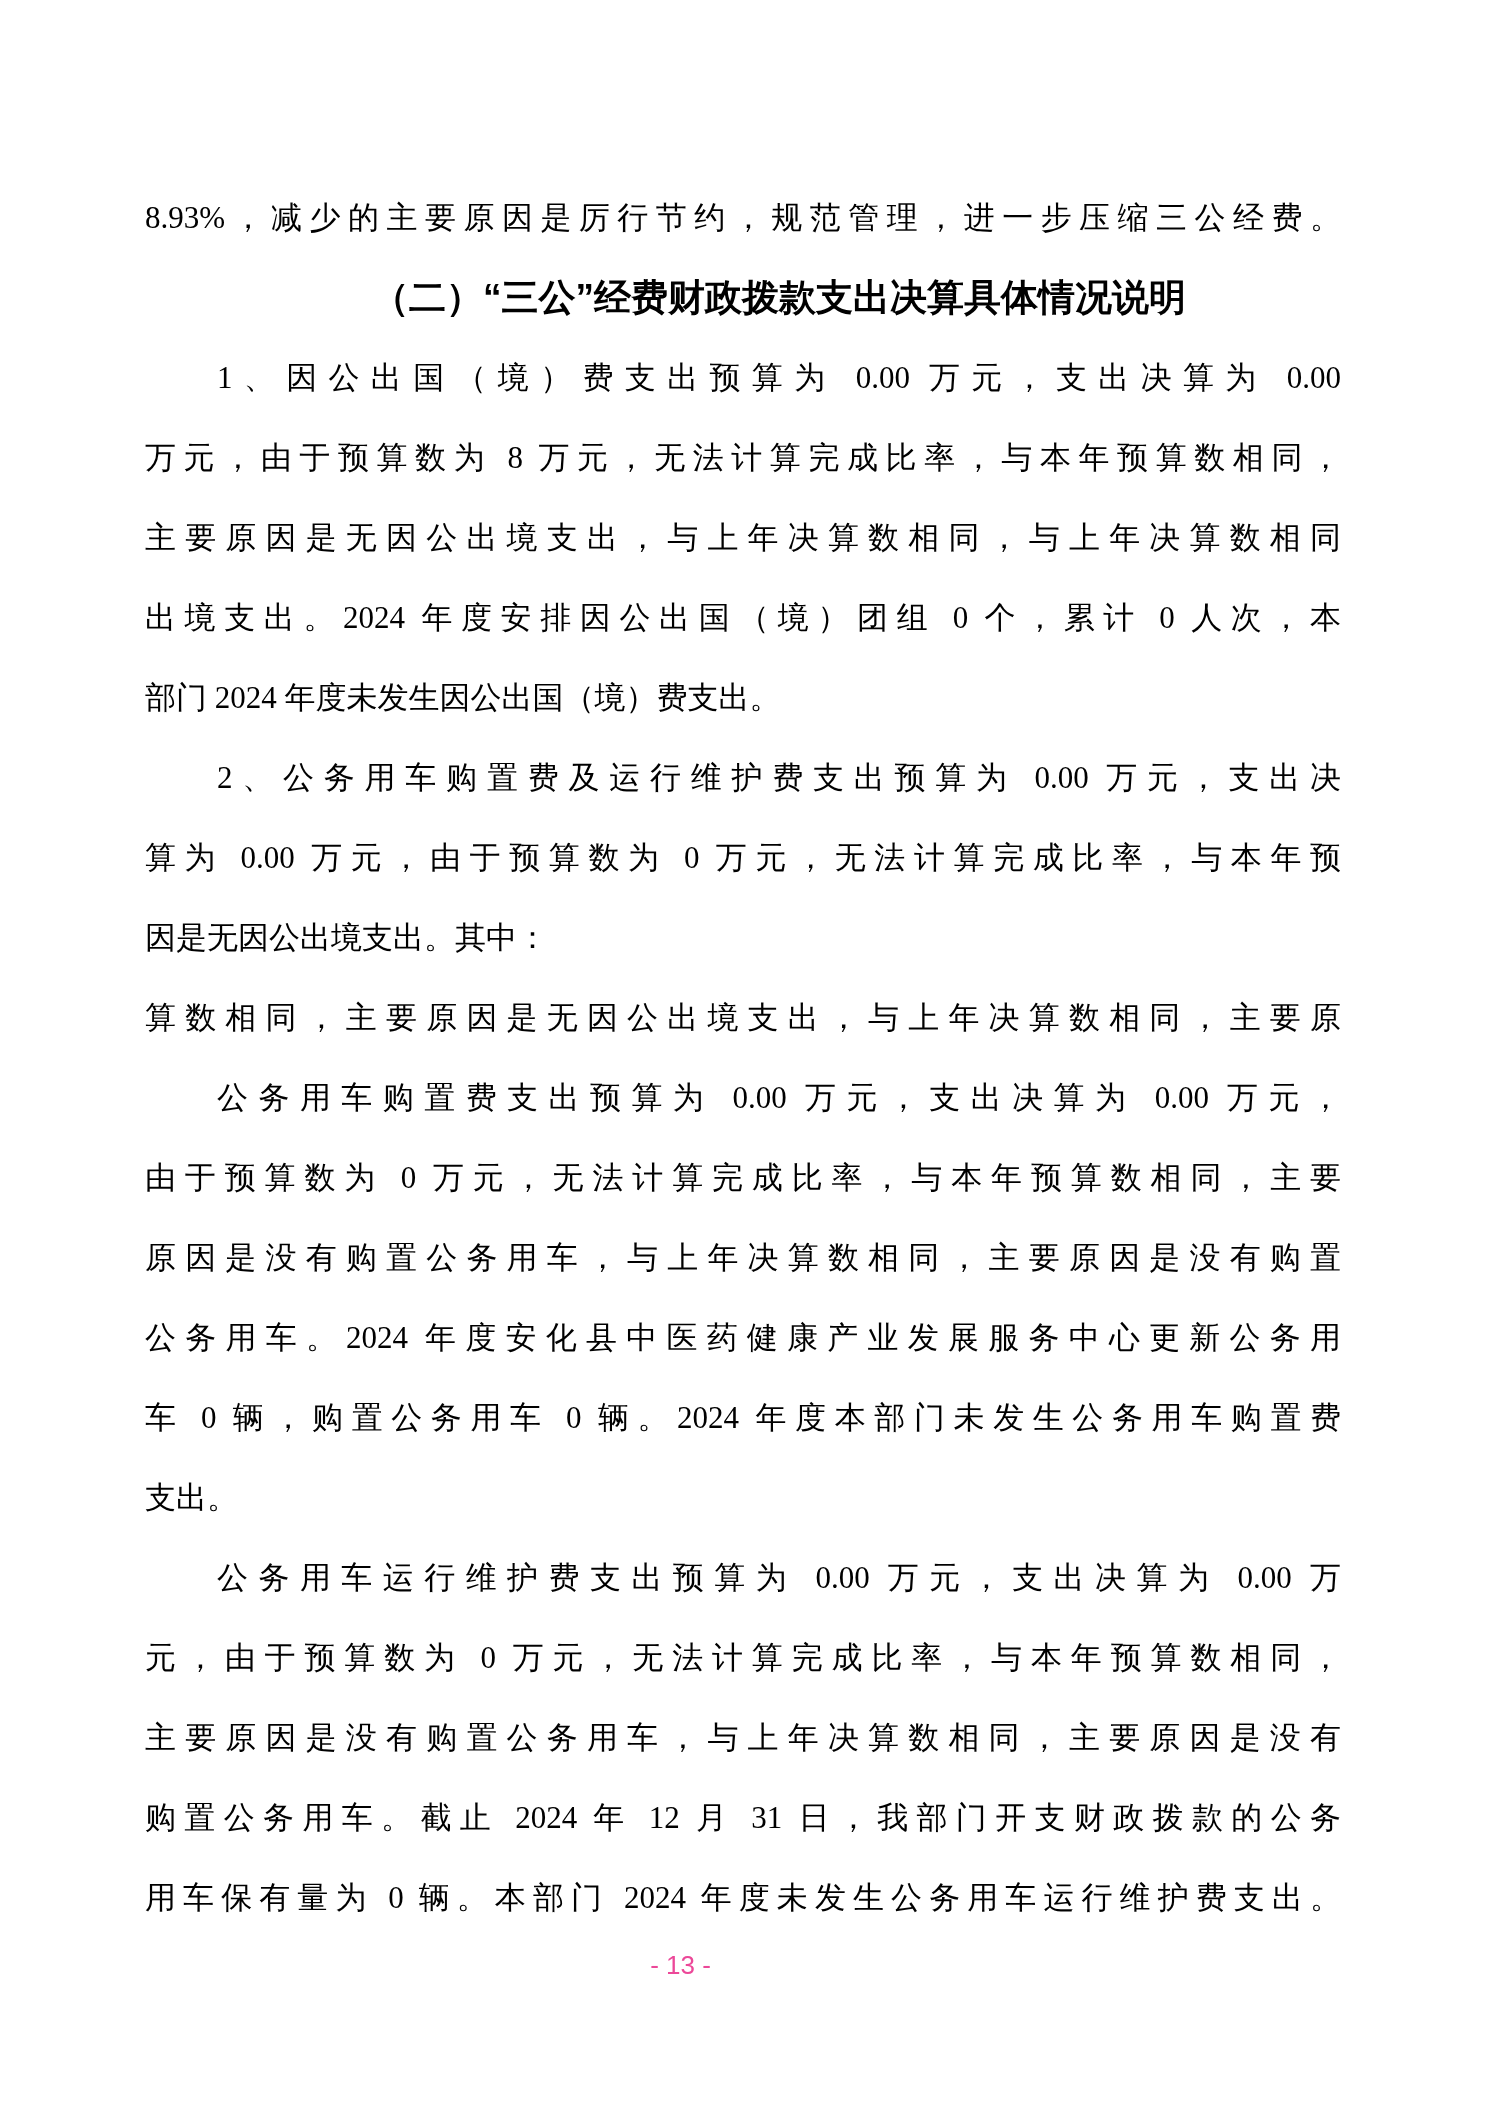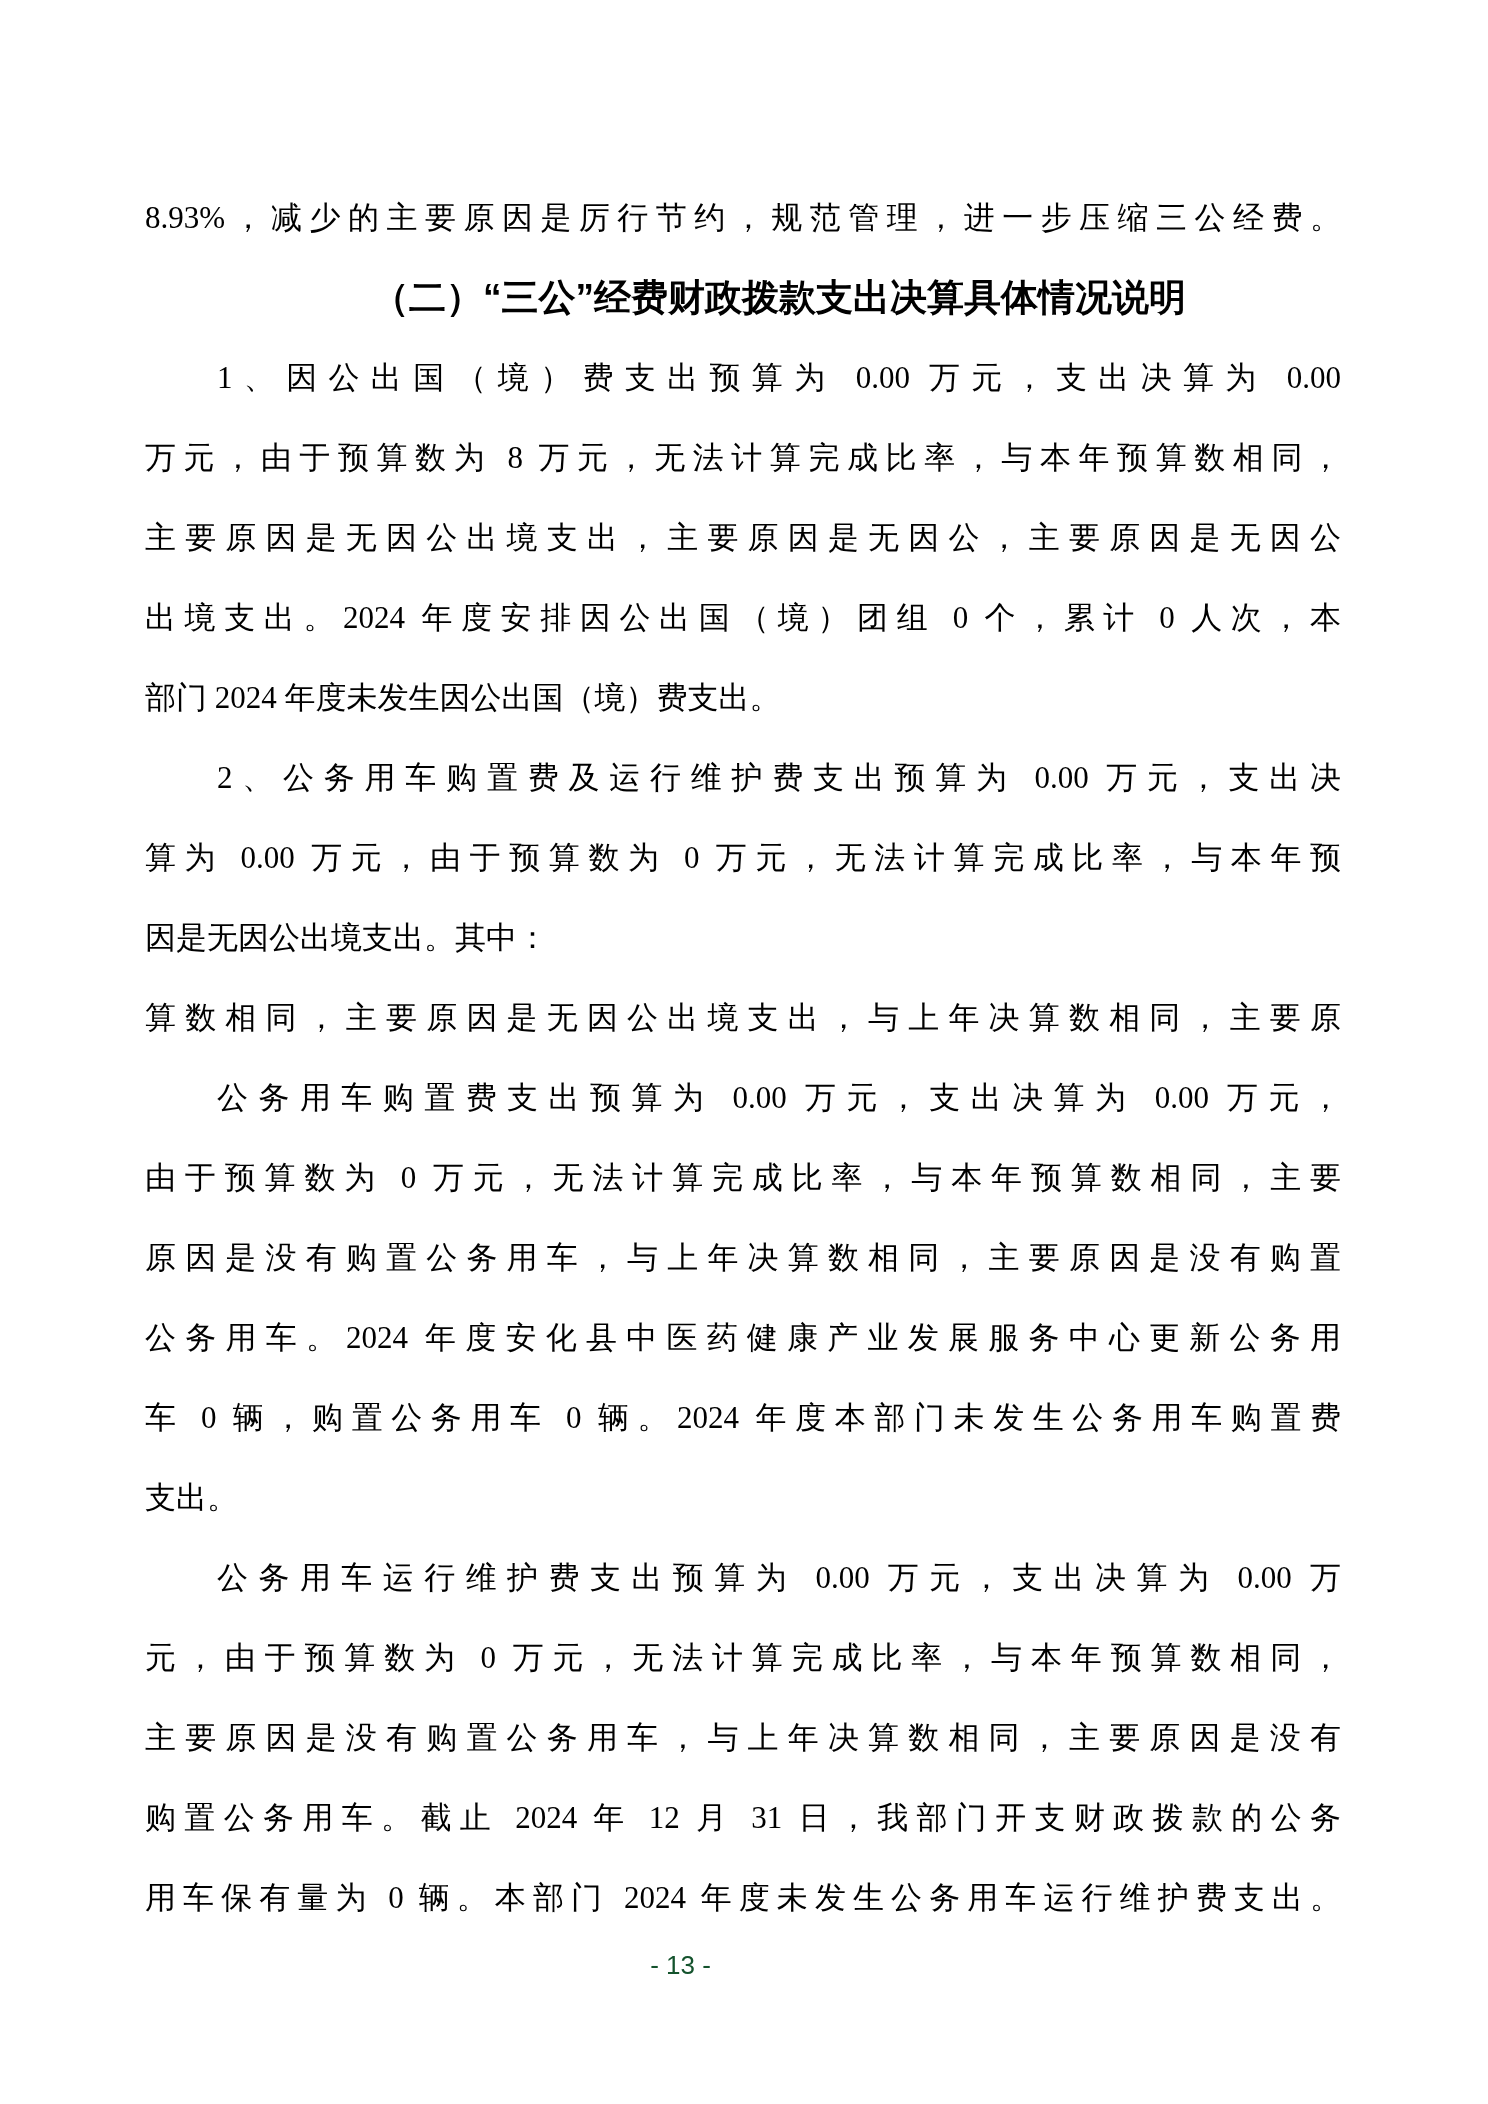--- a/index.html
+++ b/index.html
@@ -45,36 +45,36 @@
   }
   .footer {
     position: absolute;
     left: 0;
     top: 1945px;
     width: 1361px;
     text-align: center;
     font-family: "Liberation Sans", "DejaVu Sans", sans-serif;
     font-size: 26px;
     line-height: 40px;
-    color: #14532d;
+    color: #ec4899;
   }
 </style>
 </head>
 <body>
 
 <div class="page">
   <div class="textblock">
 
     <div class="line justify">8.93%，减少的主要原因是厉行节约，规范管理，进一步压缩三公经费。</div>
 
     <div class="line heading indent">（二）“三公”经费财政拨款支出决算具体情况说明</div>
 
     <div class="line justify indent">1、因公出国（境）费支出预算为 0.00 万元，支出决算为 0.00</div>
     <div class="line justify">万元，由于预算数为 8 万元，无法计算完成比率，与本年预算数相同，</div>
-    <div class="line justify">主要原因是无因公出境支出，主要原因是无因公，主要原因是无因公</div>
+    <div class="line justify">主要原因是无因公出境支出，与上年决算数相同，与上年决算数相同</div>
     <div class="line justify">出境支出。2024 年度安排因公出国（境）团组 0 个，累计 0 人次，本</div>
     <div class="line">部门 2024 年度未发生因公出国（境）费支出。</div>
 
     <div class="line justify indent">2、公务用车购置费及运行维护费支出预算为 0.00 万元，支出决</div>
     <div class="line justify">算为 0.00 万元，由于预算数为 0 万元，无法计算完成比率，与本年预</div>
     <div class="line">因是无因公出境支出。其中：</div>
     <div class="line justify">算数相同，主要原因是无因公出境支出，与上年决算数相同，主要原</div>
 
     <div class="line justify indent">公务用车购置费支出预算为 0.00 万元，支出决算为 0.00 万元，</div>
     <div class="line justify">由于预算数为 0 万元，无法计算完成比率，与本年预算数相同，主要</div>

